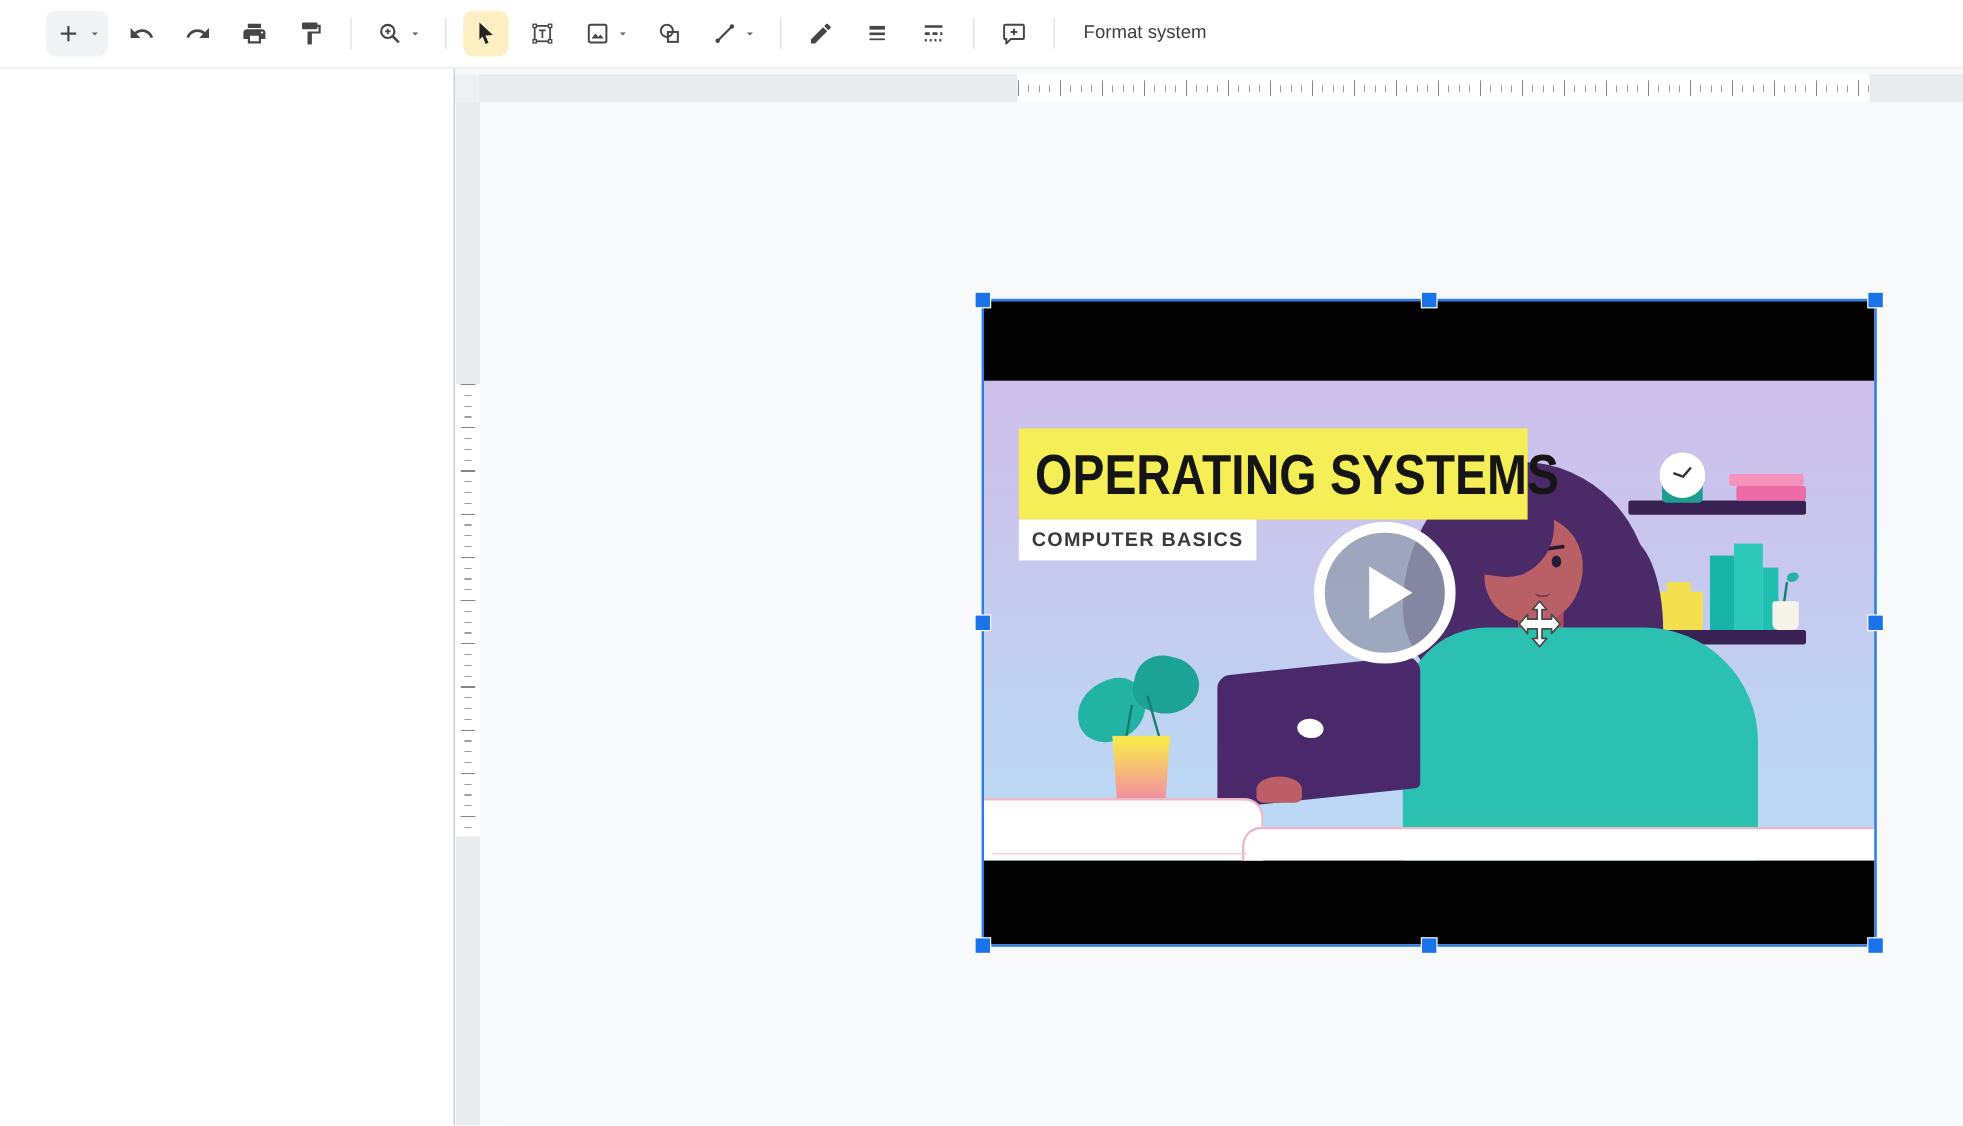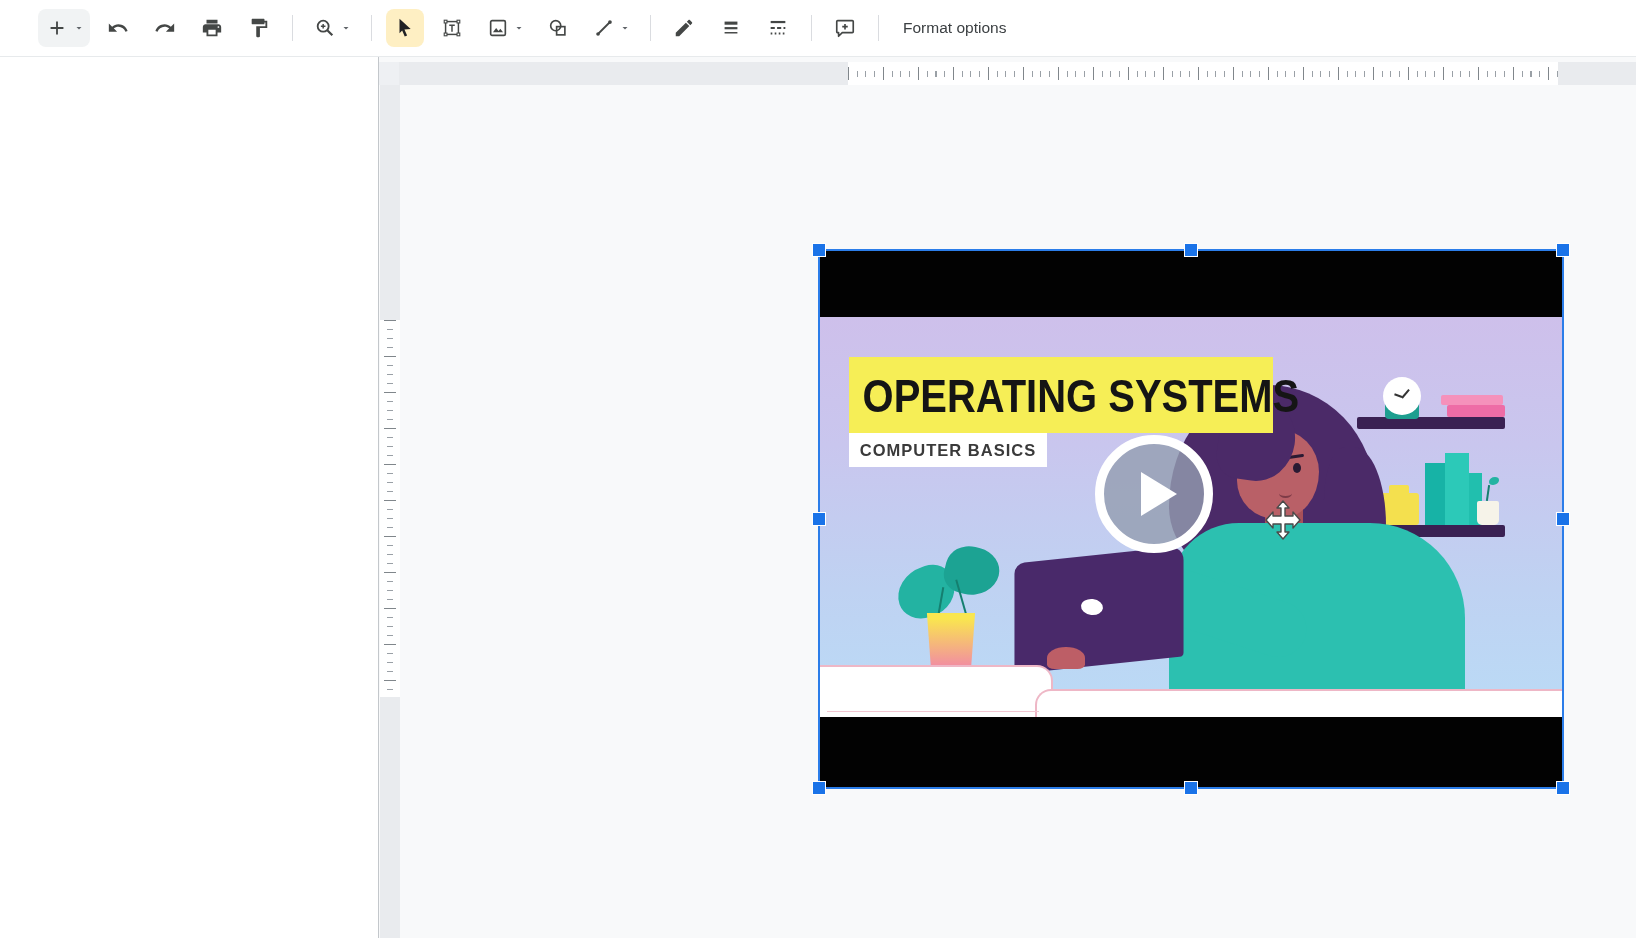--- a/index.html
+++ b/index.html
@@ -258,21 +258,21 @@
         </svg>
     </div>
     <div class="sep"></div>
     <div class="tbtn">
       <svg width="22" height="22" viewBox="0 0 24 24">
           <path d="M4 4h16c.55 0 1 .45 1 1v11c0 .55-.45 1-1 1H9l-4 4v-4H4c-.55 0-1-.45-1-1V5c0-.55.45-1 1-1z" stroke="#444746" stroke-width="1.8" fill="none" stroke-linejoin="round"></path>
           <path d="M12 7.5v6M9 10.5h6" stroke="#444746" stroke-width="1.8"></path>
         </svg>
     </div>
     <div class="sep"></div>
-    <div class="fmt-opts">Format options</div>
+    <div class="fmt-opts">Format system</div>
   </div>
 
   <div class="canvas-bg abs"></div>
   <div class="ruler-corner abs"></div>
   <div class="h-gray-l abs ruler"></div>
   <div class="h-white abs">
     <div class="h-small abs"></div>
       <div class="h-tall abs"></div>
   </div>
   <div class="h-gray-r abs ruler"></div>

